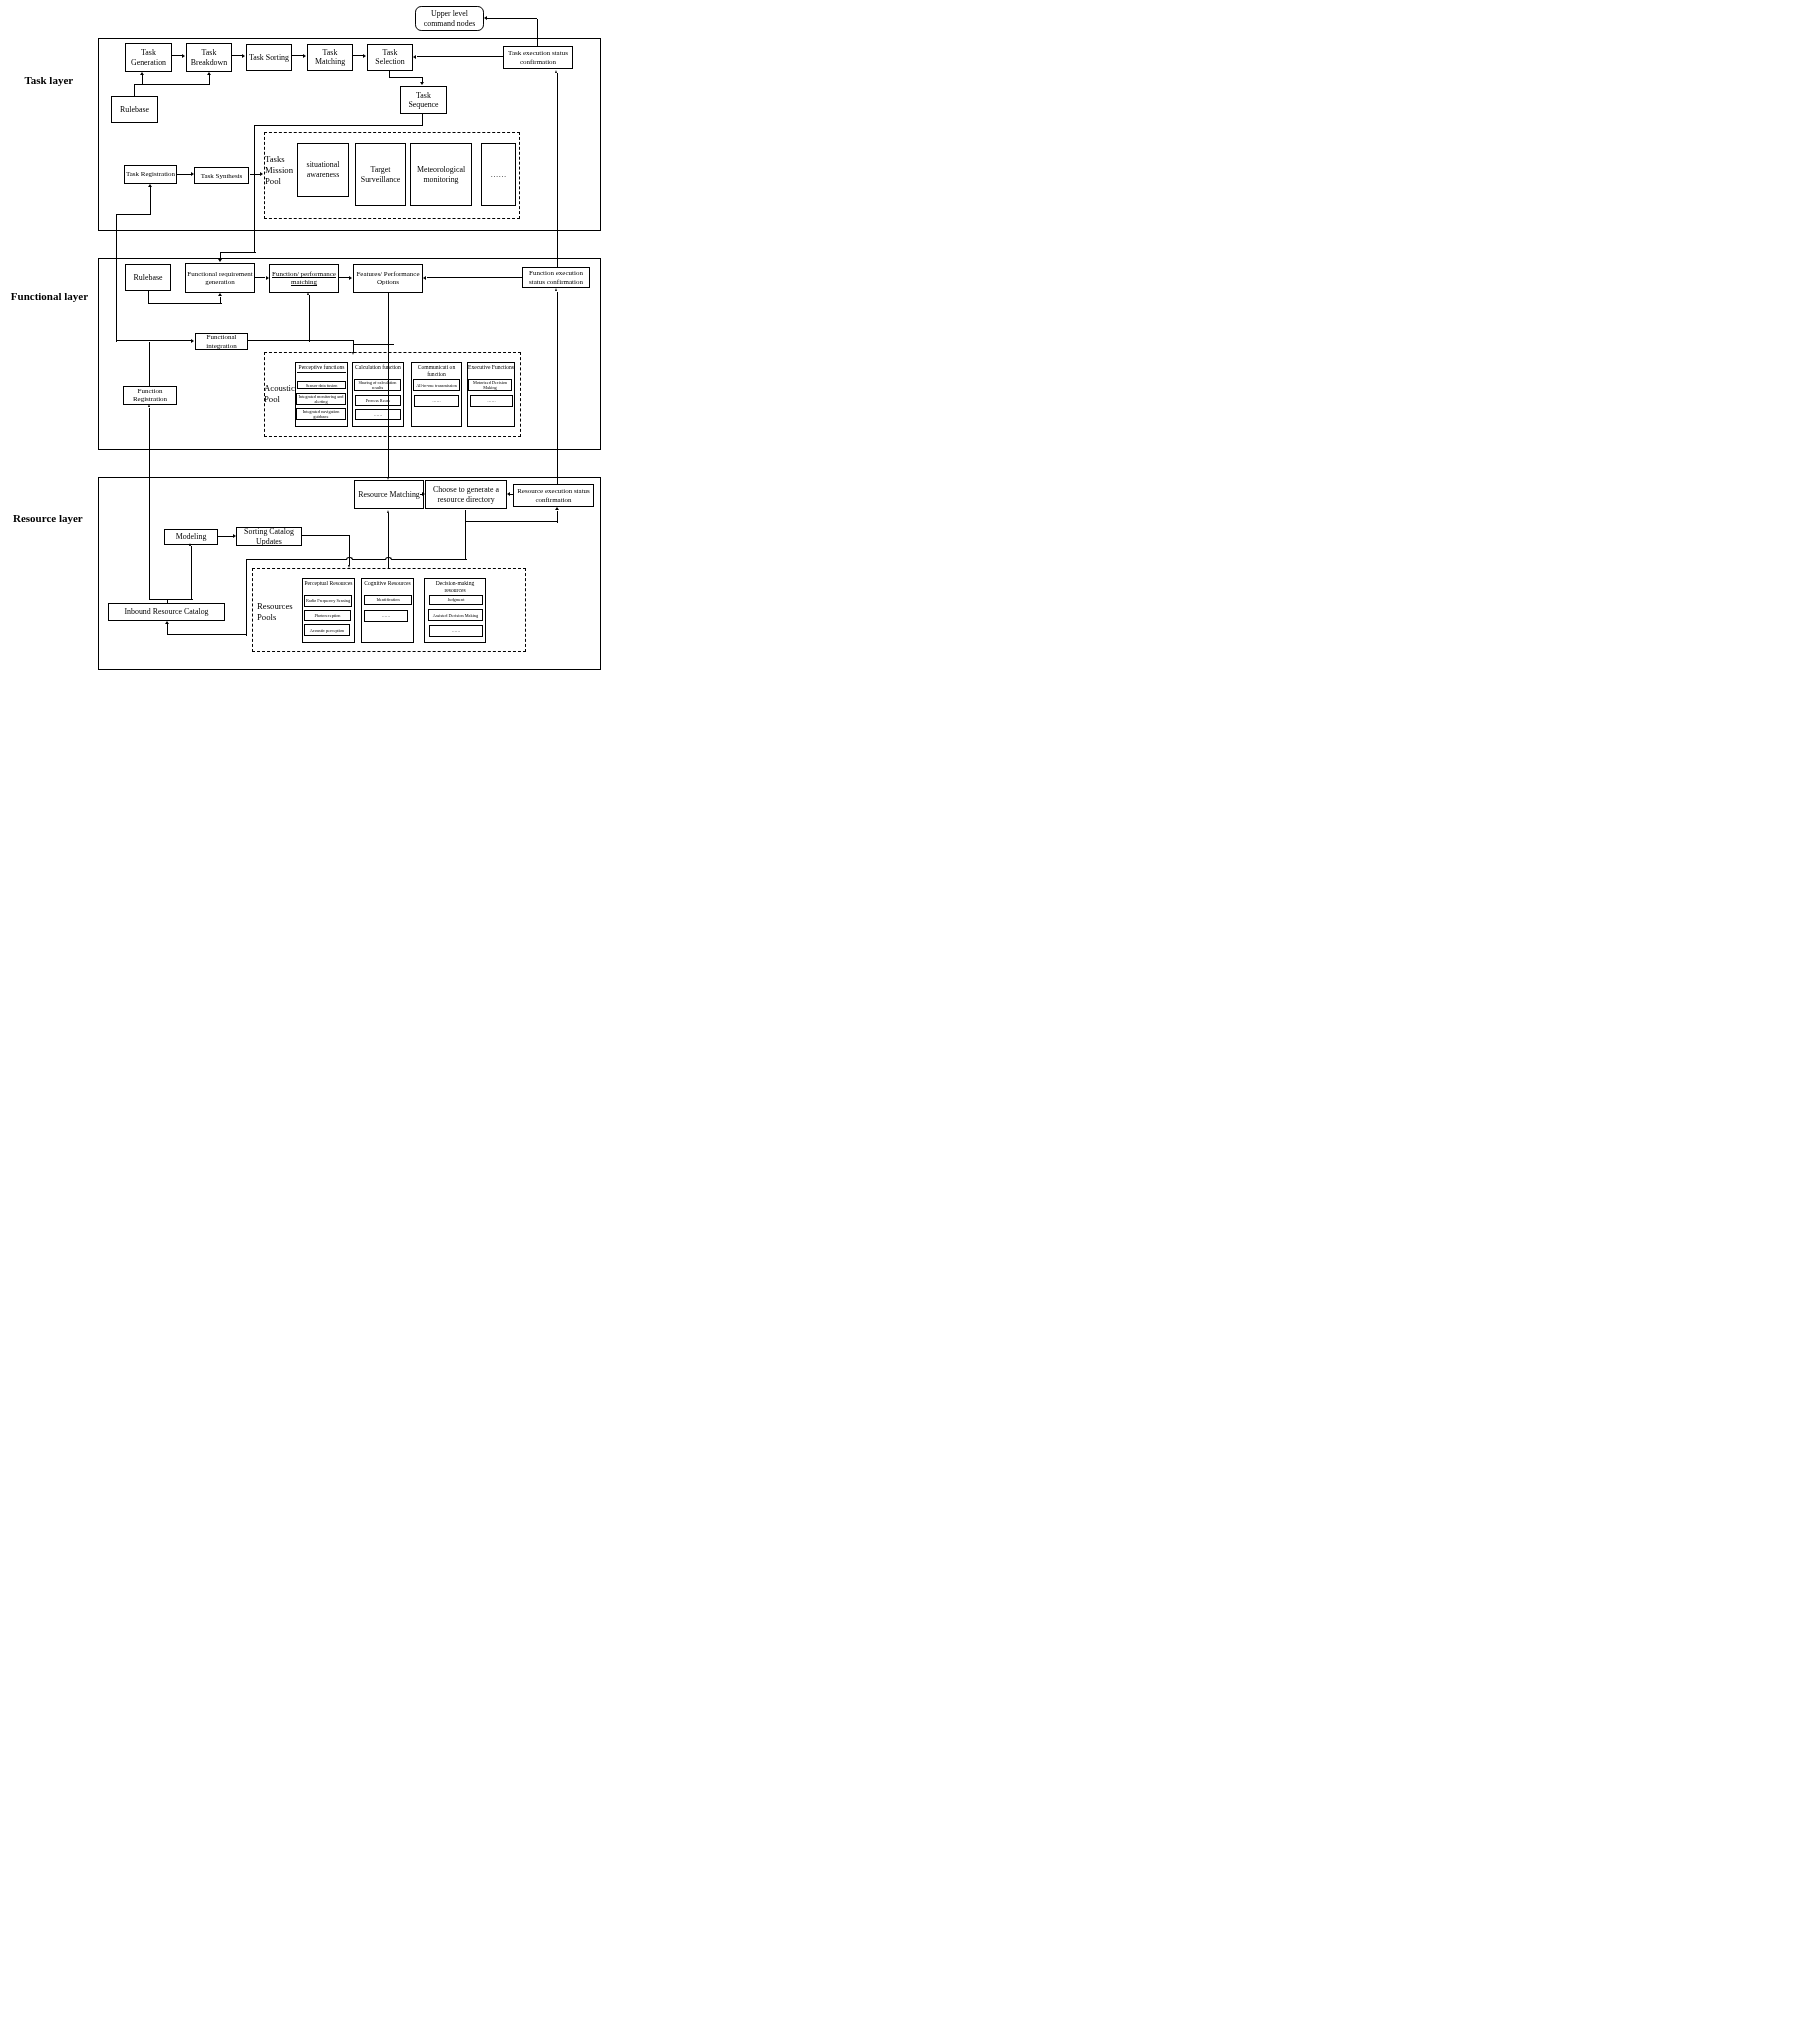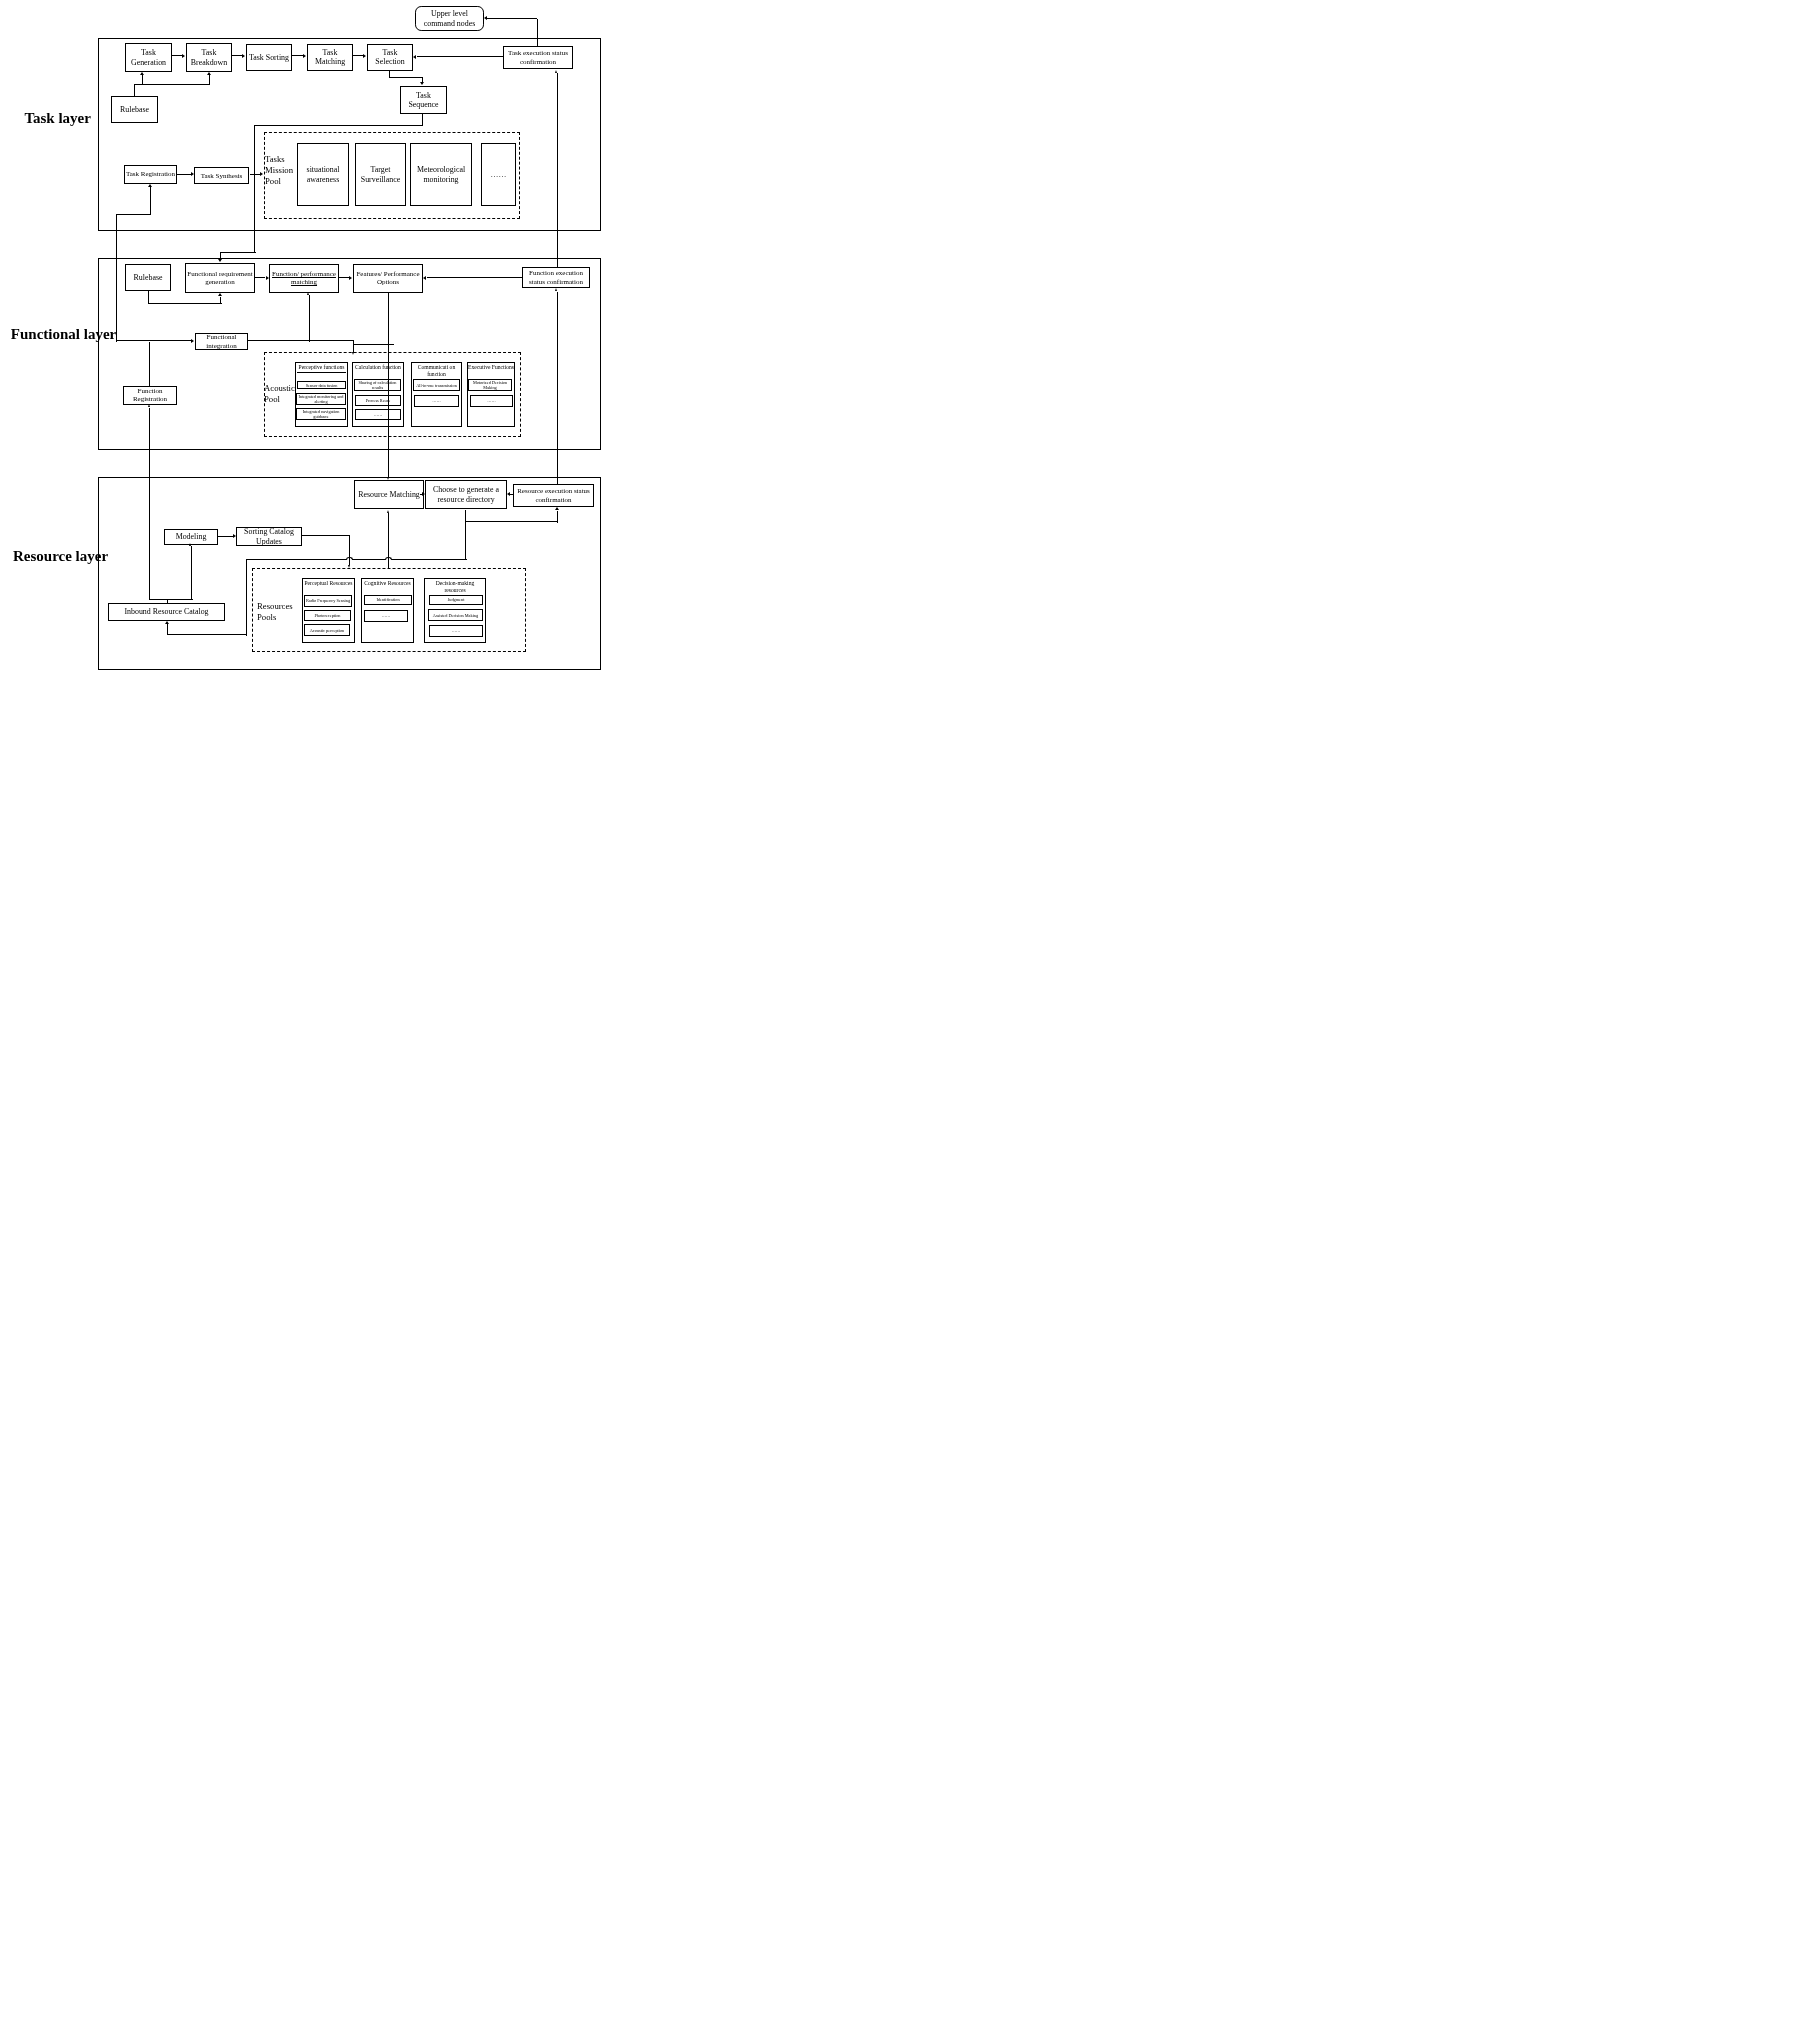--- a/index.html
+++ b/index.html
@@ -1,19 +1,19 @@
 <!DOCTYPE html>
 <html style="font-size:6.6px"><head>
 <meta charset="utf-8">
 <style>
   html,body{margin:0;padding:0;background:#fff;}
   #canvas{position:relative;width:606px;height:675px;background:#fff;color:#000;
           font-family:"Liberation Serif", "DejaVu Serif", serif;overflow:hidden;}
   .layer{position:absolute;border:0.8px solid #000;box-sizing:border-box;background:transparent;}
-  .lyrlbl{position:absolute;font-weight:bold;font-size:15px;white-space:nowrap;margin-top:36px;}
+  .lyrlbl{position:absolute;font-weight:bold;font-size:11px;white-space:nowrap;}
   .bx{position:absolute;border:0.8px solid #000;display:flex;align-items:center;justify-content:center;
       text-align:center;font-size:7.9px;line-height:1.18;background:#fff;box-sizing:border-box;padding:0.8px;}
   .f17{font-size:7px;}
   .rounded{border-radius:6.2px;}
   .dashedbox{position:absolute;border:0.8px dashed #000;box-sizing:border-box;background:transparent;}
   .poollbl{position:absolute;font-size:8.7px;text-align:left;line-height:1.25;}
   .col{position:absolute;border:0.6px solid #000;box-sizing:border-box;background:#fff;}
   .col.tb{border-top-width:1.2px;border-bottom-width:1.2px;}
   .coltitle{font-size:5.6px;text-align:center;line-height:1.25;padding-top:1.2px;}
   .coltitle.ul{border-bottom:0.4px solid #000;margin:0 0.8px;padding-bottom:0.8px;}
@@ -52,21 +52,21 @@
   <div class="bx" style="left:307px;top:44px;width:46px;height:26.5px;">Task Matching</div>
   <div class="bx" style="left:367px;top:44px;width:46px;height:26.5px;font-family:Liberation Serif, serif;">Task Selection</div>
   <div class="bx f17" style="left:503px;top:46px;width:70px;height:23px;">Task execution status confirmation</div>
   <div class="bx" style="left:111px;top:96px;width:47px;height:27px;">Rulebase</div>
   <div class="bx" style="left:400px;top:86px;width:47px;height:28px;">Task Sequence</div>
   <div class="bx f17" style="left:124px;top:165px;width:53px;height:18.6px;">Task Registration</div>
   <div class="bx f17" style="left:194px;top:167px;width:55px;height:17.4px;">Task Synthesis</div>
 
   <div class="dashedbox" style="left:264px;top:132px;width:256px;height:87px;"></div>
   <div class="poollbl" style="left:265px;top:154px;width:31px;">Tasks Mission Pool</div>
-  <div class="mpitem" style="left:297px;top:143px;width:52px;height:63px;">situational awareness</div>
+  <div class="mpitem" style="left:297px;top:143px;width:52px;height:54px;">situational awareness</div>
   <div class="mpitem" style="left:355px;top:143px;width:51px;height:63px;">Target Surveillance</div>
   <div class="mpitem" style="left:410px;top:143px;width:62px;height:63px;">Meteorological monitoring</div>
   <div class="mpitem" style="left:481px;top:143px;width:35px;height:63px;">……</div>
 
   <div class="bx" style="left:125px;top:264px;width:46px;height:27px;">Rulebase</div>
   <div class="bx f17" style="left:185px;top:263px;width:70px;height:30px;">Functional requirement generation</div>
   <div class="bx f17" style="left:269px;top:264px;width:70px;height:28.5px;text-decoration:underline;">Function/ performance matching</div>
   <div class="bx f17" style="left:353px;top:264px;width:70px;height:28.5px;">Features/ Performance Options</div>
   <div class="bx f17" style="left:522px;top:267px;width:68px;height:21px;">Function execution status confirmation</div>
   <div class="bx f17" style="left:195px;top:333px;width:53px;height:17.4px;">Functional integration</div>

